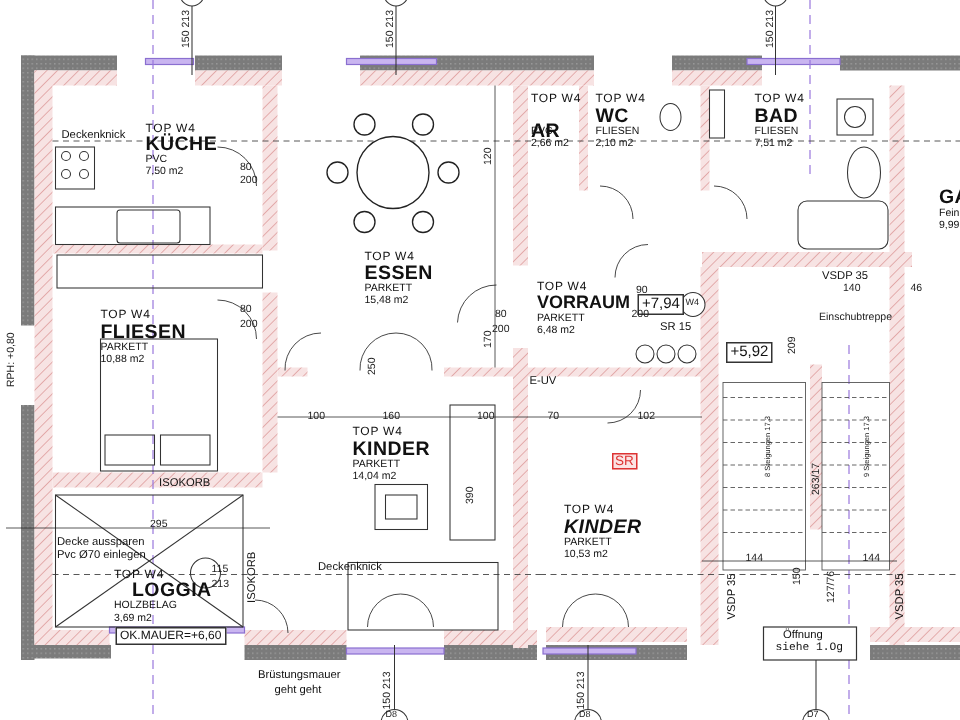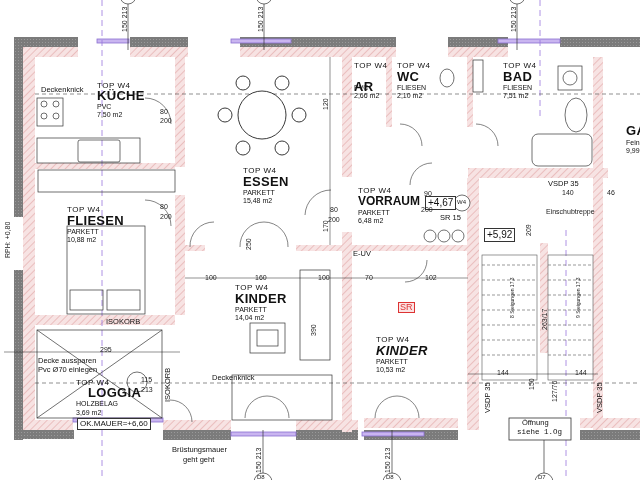--- a/index.html
+++ b/index.html
@@ -256,23 +256,23 @@
 <div class="lbl room" style="left:67px;top:214px;">FLIESEN</div>
 <div class="lbl mat" style="left:67px;top:228px;">PARKETT</div>
 <div class="lbl area" style="left:67px;top:236px;">10,88 m2</div>
 <div class="lbl dim vert" style="left:4px;top:258px;">RPH: +0,80</div>
 
 <div class="lbl top" style="left:358px;top:187px;">TOP W4</div>
 <div class="lbl room-l" style="left:358px;top:195px;">VORRAUM</div>
 <div class="lbl mat" style="left:358px;top:209px;">PARKETT</div>
 <div class="lbl area" style="left:358px;top:217px;">6,48 m2</div>
 <div class="lbl note" style="left:353px;top:250px;">E-UV</div>
-<div class="lbl sr" style="left:398px;top:302px;">SR</div>
-
-<div class="lbl boxed" style="left:425px;top:196px;font-size:10px;">+4,67</div>
+<div class="lbl sr" style="left:408px;top:302px;">SR</div>
+
+<div class="lbl boxed" style="left:425px;top:196px;font-size:10px;">+7,94</div>
 <div class="lbl note" style="left:440px;top:214px;">SR 15</div>
 <div class="lbl boxed" style="left:484px;top:228px;font-size:10px;">+5,92</div>
 <div class="lbl dim" style="left:457px;top:199px;font-size:6px;">W4</div>
 
 <div class="lbl note" style="left:548px;top:180px;">VSDP 35</div>
 <div class="lbl dim" style="left:546px;top:208px;">Einschubtreppe</div>
 <div class="lbl note vert" style="left:484px;top:413px;">VSDP 35</div>
 <div class="lbl note vert" style="left:596px;top:413px;">VSDP 35</div>
 <div class="lbl dim vert" style="left:510px;top:318px;font-size:5px;">8 Steigungen 17,3</div>
 <div class="lbl dim vert" style="left:576px;top:318px;font-size:5px;">9 Steigungen 17,3</div>

